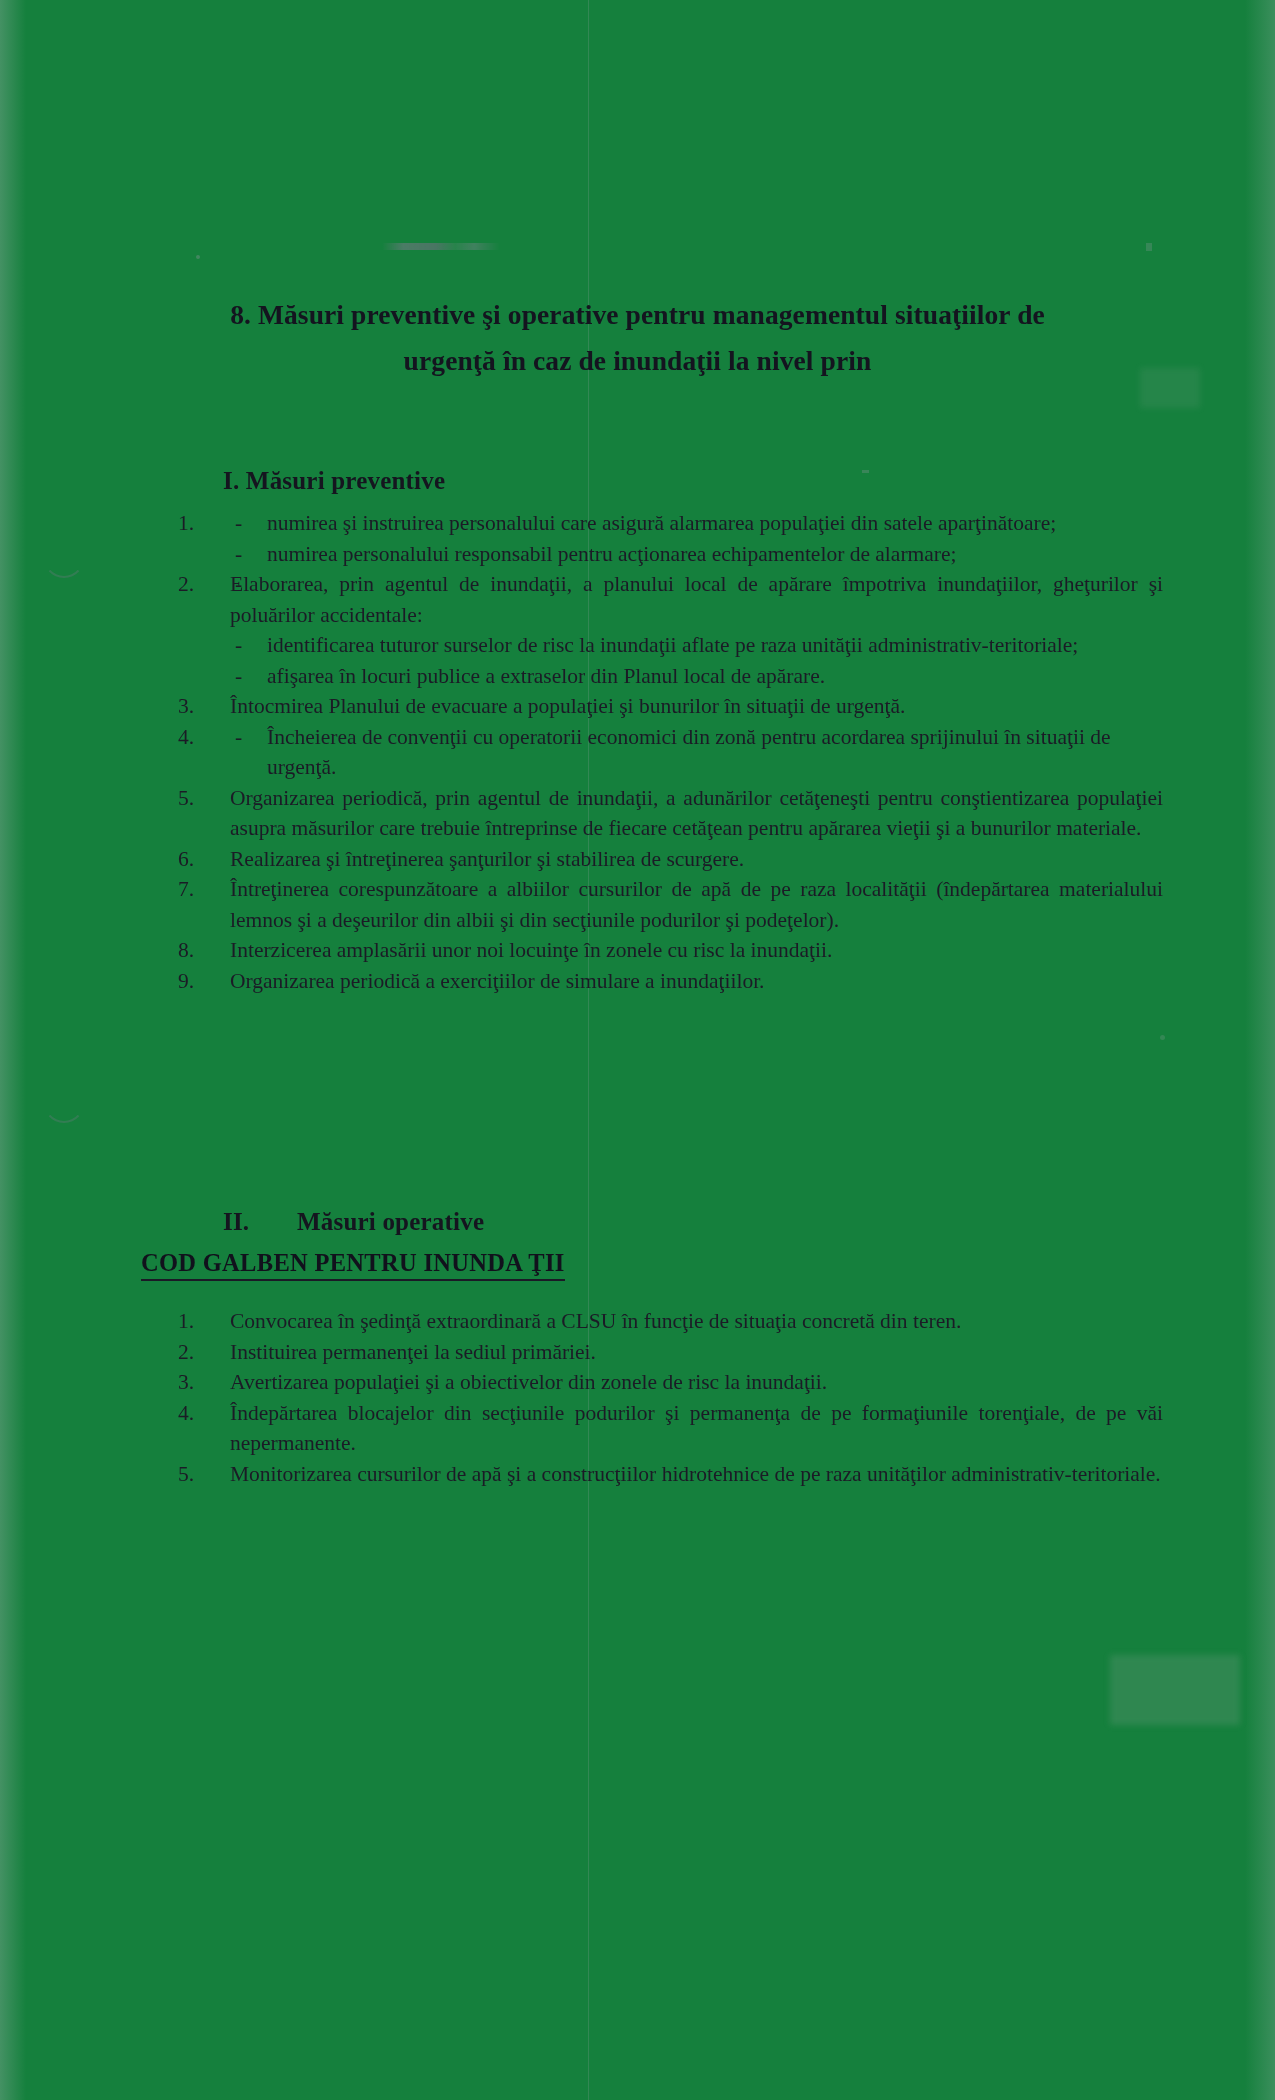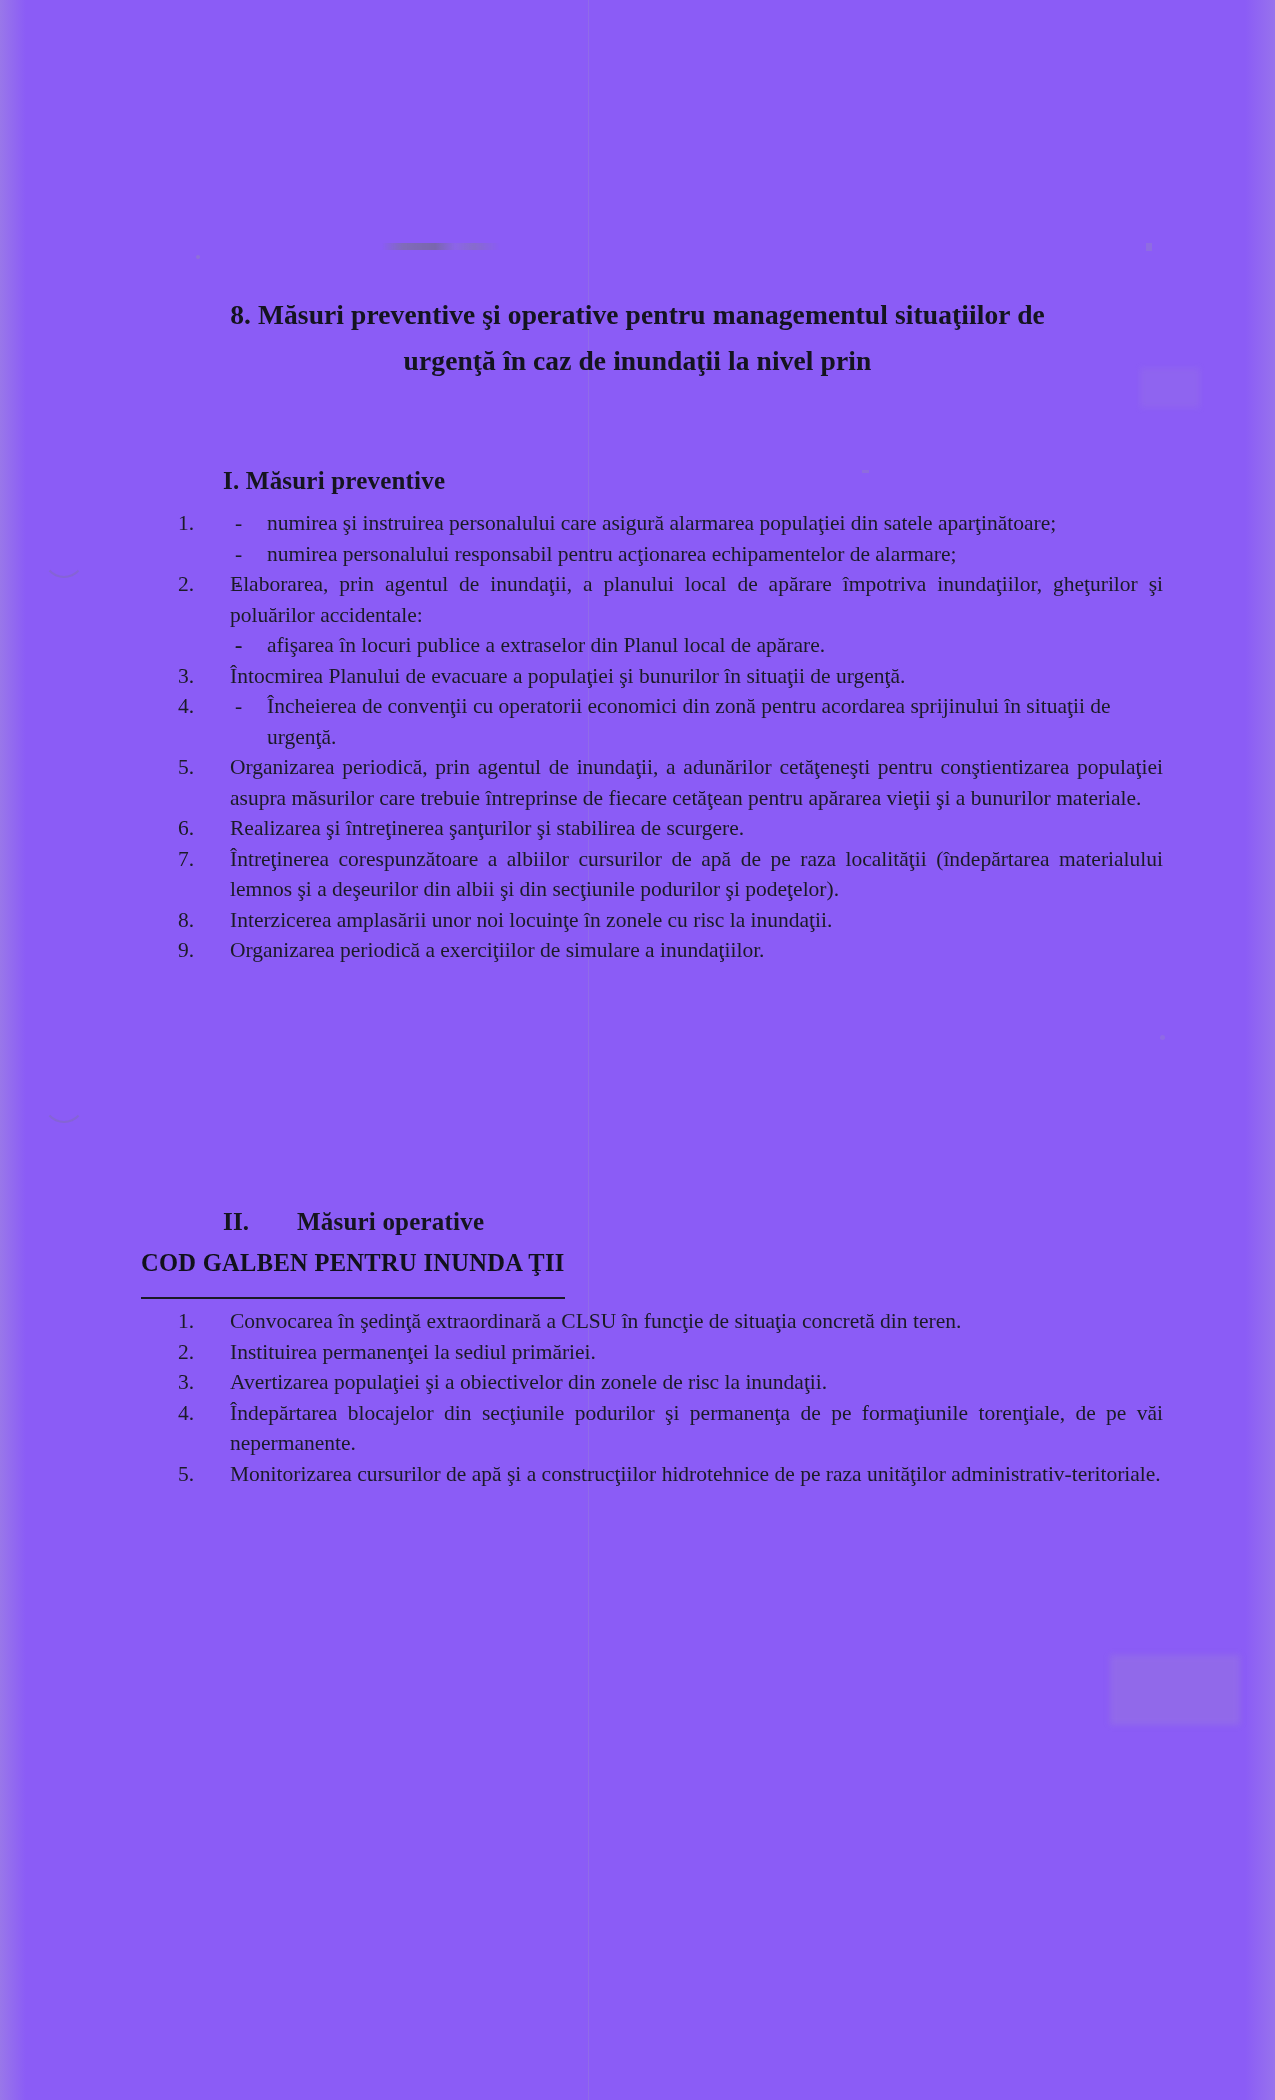--- a/index.html
+++ b/index.html
@@ -9,21 +9,21 @@
   }
   body {
     font-family: "Liberation Serif", "DejaVu Serif", serif;
   }
 
   .page {
     position: relative;
     width: 1275px;
     height: 2100px;
     margin: 0 auto;
-    background: #8b5cf6;
+    background: #15803d;
     overflow: hidden;
     color: #1d1d26;
   }
 
   
   .artifact {
     position: absolute;
     pointer-events: none;
   }
   .art-top-smudge {
@@ -117,21 +117,21 @@
 
   .h-cod {
     position: absolute;
     left: 141px;
     top: 1249px;
     font-size: 24.5px;
     font-weight: bold;
     letter-spacing: 0.3px;
     color: #11111c;
     border-bottom: 2.5px solid #1a1a26;
-    padding-bottom: 20px;
+    padding-bottom: 2px;
     line-height: 28px;
   }
 
   
   .list {
     position: absolute;
     margin: 0;
     padding: 0;
     list-style: none;
     font-size: 21.5px;
@@ -213,21 +213,21 @@
           <ul class="sublist">
             <li class="sub-li"><span class="marker">-</span><span class="body">numirea şi instruirea personalului care asigură alarmarea populaţiei din satele aparţinătoare;</span></li>
             <li class="sub-li"><span class="marker">-</span><span class="body">numirea personalului responsabil pentru acţionarea echipamentelor de alarmare;</span></li>
             <li class="sub-li just"><span class="marker">-</span></li>
           </ul>
         </li>
         <li class="li just">
           <span class="marker">2.</span>
           <span class="body">Elaborarea, prin agentul de inundaţii, a planului local de apărare împotriva inundaţiilor, gheţurilor şi poluărilor accidentale:</span>
           <ul class="sublist">
-            <li class="sub-li just"><span class="marker">-</span></li>
+            <li class="sub-li just"><span class="marker">-</span><span class="body">identificarea tuturor surselor de risc la inundaţii aflate pe raza unităţii administrativ-teritoriale;</span></li>
             <li class="sub-li"><span class="marker">-</span><span class="body">afişarea în locuri publice a extraselor din Planul local de apărare.</span></li>
           </ul>
         </li>
         <li class="li">
           <span class="marker">3.</span>
           <span class="body">Întocmirea Planului de evacuare a populaţiei şi bunurilor în situaţii de urgenţă.</span>
         </li>
         <li class="li just">
           <span class="marker">4.</span>
           <ul class="sublist">

